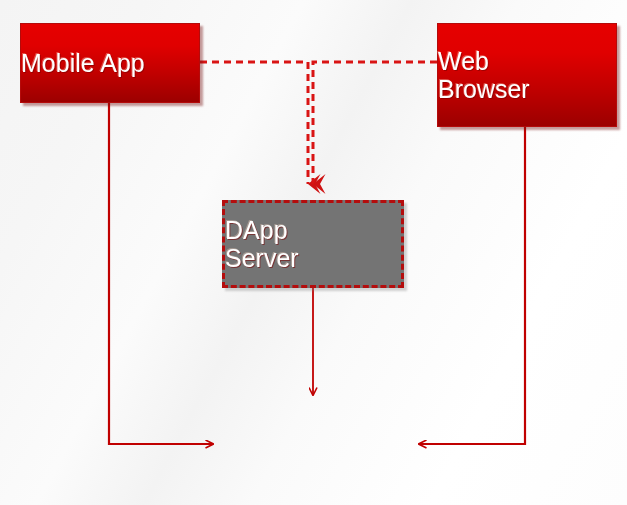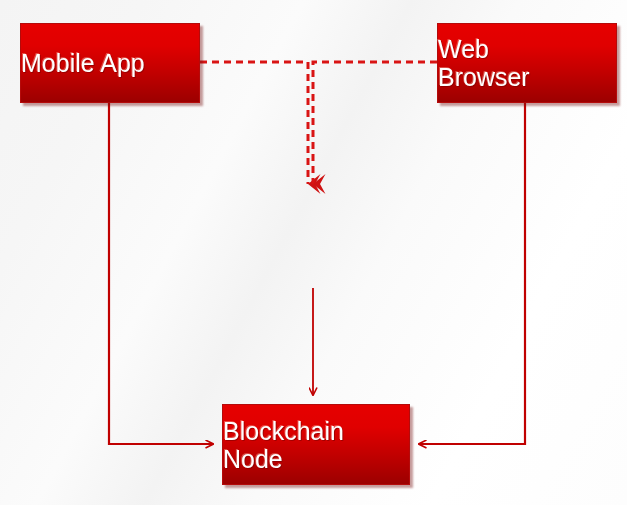--- a/index.html
+++ b/index.html
@@ -62,21 +62,21 @@
   }
   
   .node.gray {
     background: #747474;
     border: 3px dashed #b40d0d;
     color: #ffffff;
     box-shadow: 3px 3px 2px rgba(130,130,130,.35);
   }
 
   #node-mobile-app  { left: 20px;  top: 23px;  width: 180px; height: 80px;  font-size: 25px; }
-  #node-web-browser { left: 437px; top: 23px;  width: 180px; height: 80px;  font-size: 25px; }
+  #node-web-browser { left: 437px; top: 23px;  width: 180px; height: 104px;  font-size: 25px; }
   #node-dapp-server { left: 222px; top: 200px; width: 182px; height: 88px;  font-size: 25px; }
   #node-blockchain  { left: 222px; top: 404px; width: 188px; height: 81px;  font-size: 25px; }
 </style>
 </head>
 <body>
 
 <div id="canvas">
 
   <svg id="edges" viewBox="0 0 627 505" xmlns="http://www.w3.org/2000/svg">
     <defs>
@@ -101,19 +101,19 @@
 
   <div class="node red" id="node-mobile-app">
     <span class="node-label">Mobile App</span>
   </div>
 
   <div class="node red" id="node-web-browser">
     <span class="node-label">Web
 Browser</span>
   </div>
 
+  <div class="node gray" id="node-dapp-server">
+    <span class="node-label">DApp
+Server</span>
+  </div>
 
-  <div class="node red" id="node-blockchain">
-    <span class="node-label">Blockchain
-Node</span>
-  </div>
 
 </div>
 
 </body></html>

